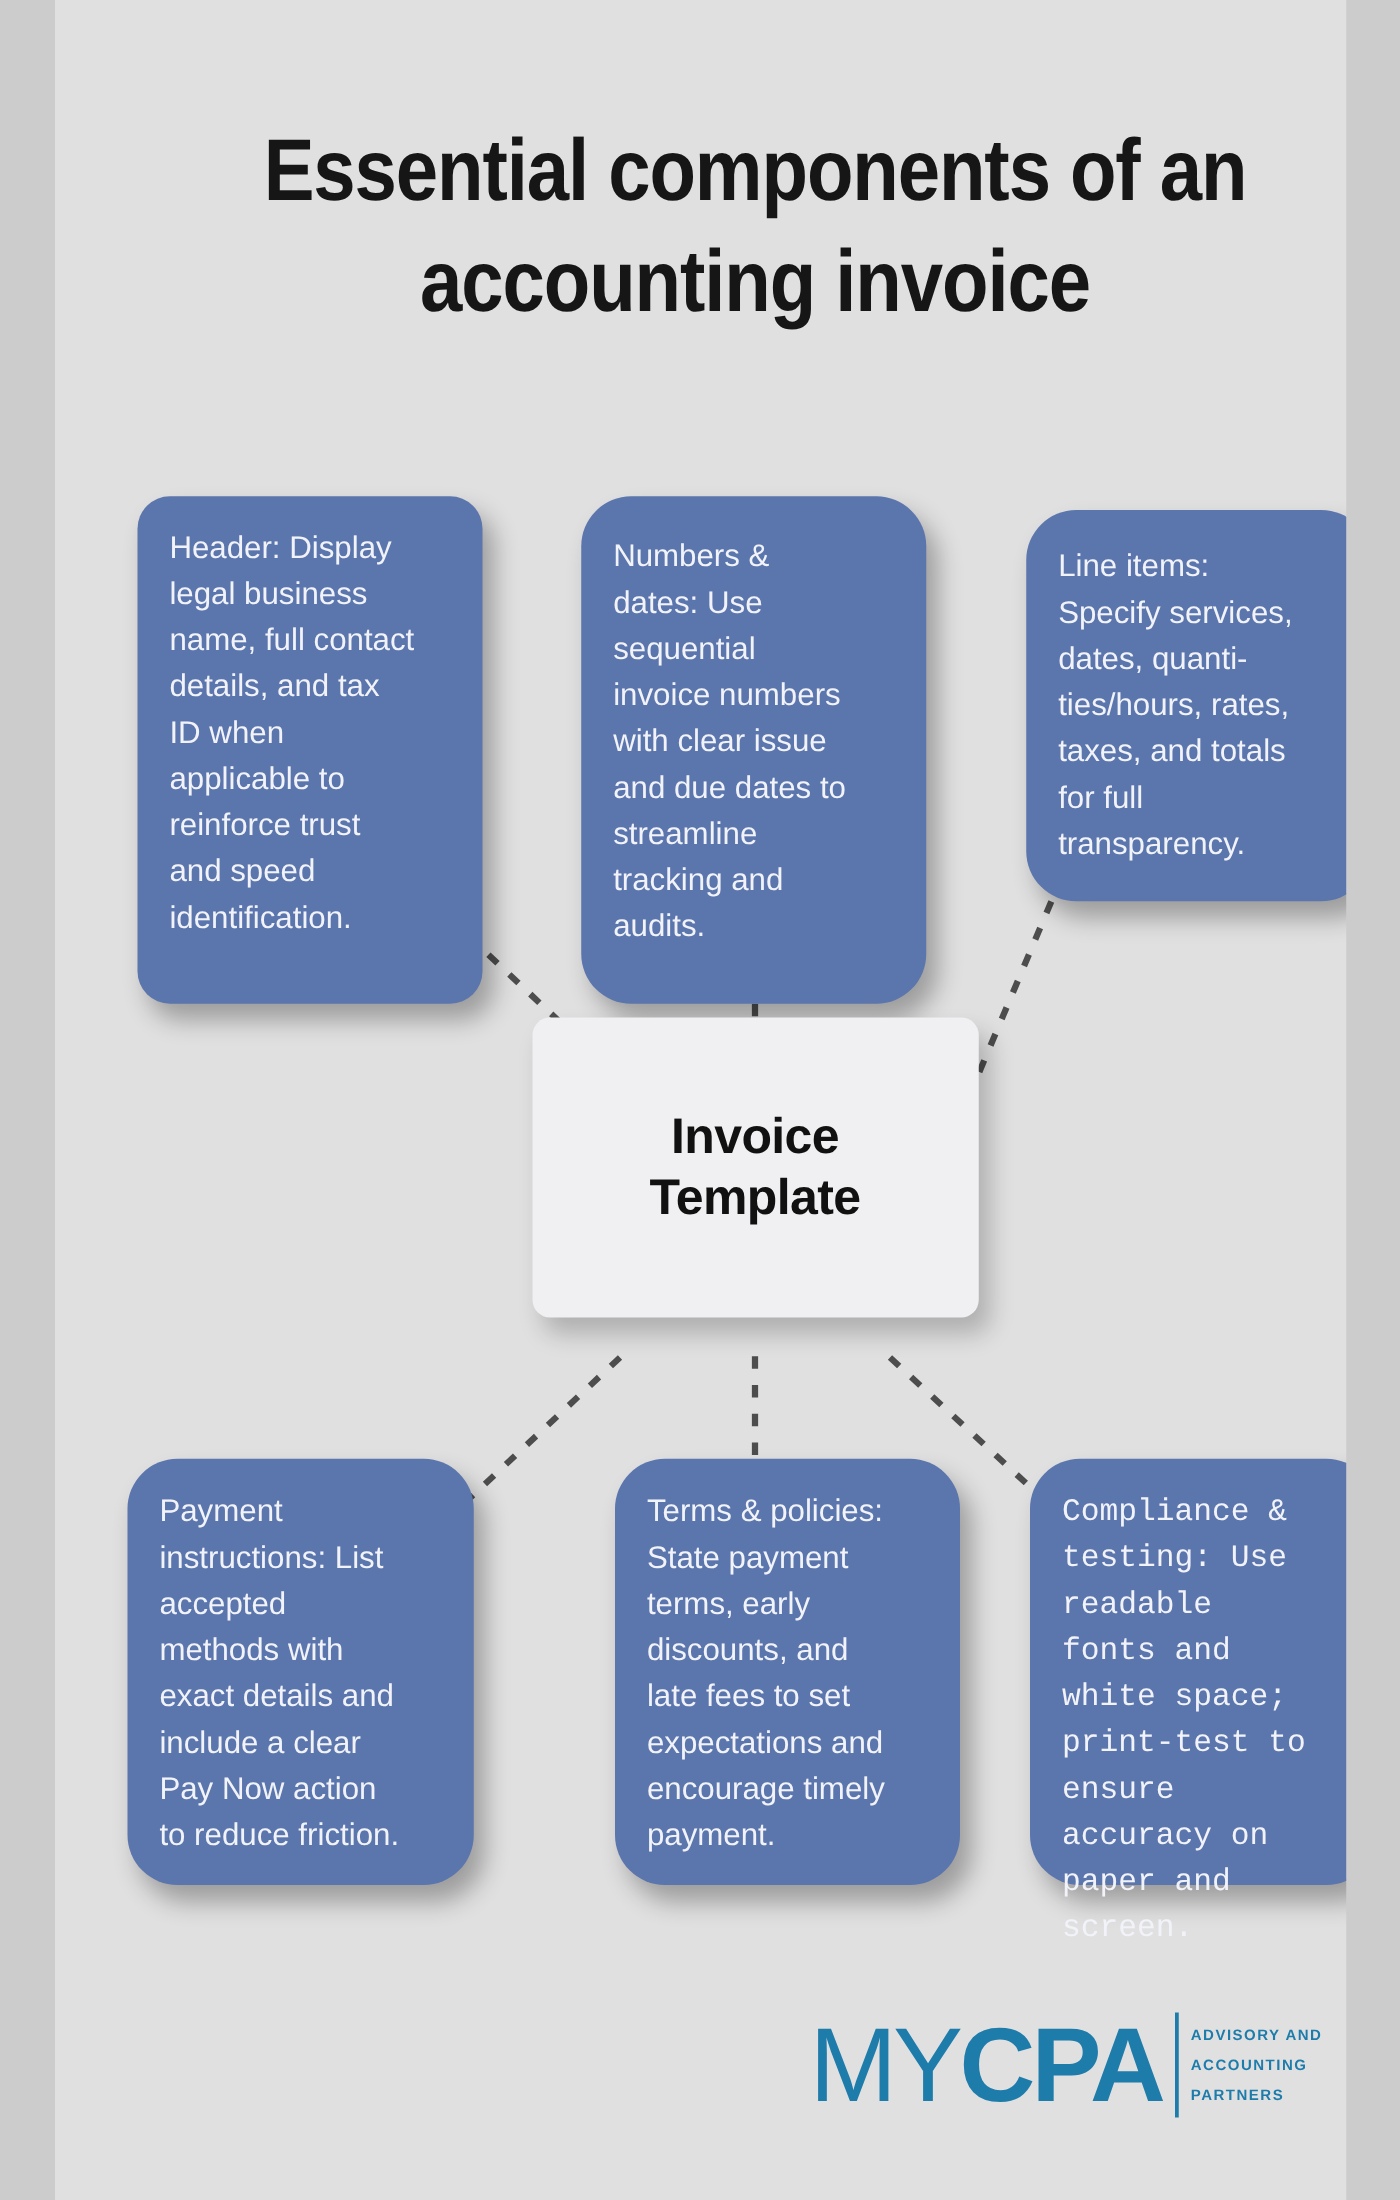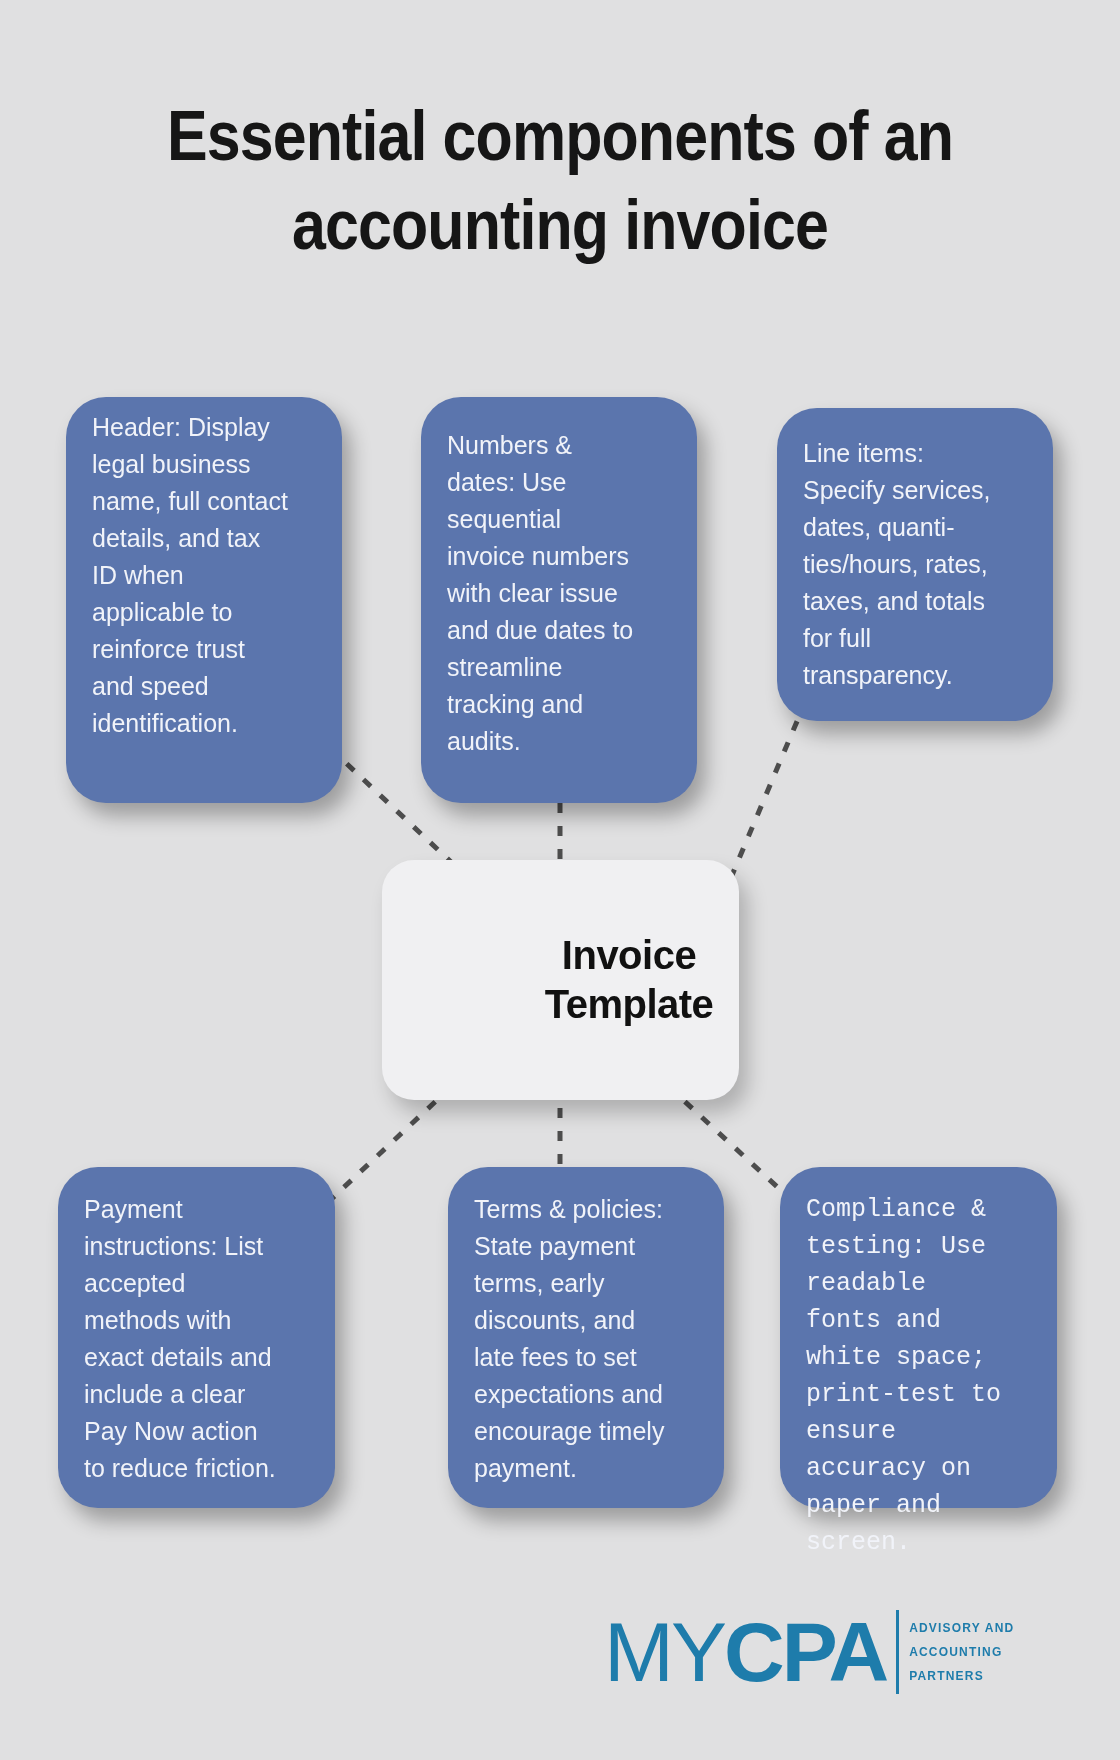--- a/index.html
+++ b/index.html
@@ -8,21 +8,21 @@
     --node-text:#f1f3f9;
     --center-fill:#f0f0f2;
     --center-text:#111111;
     --connector:#4d4d4d;
     --title-text:#161616;
     --logo-blue:#1e7cab;
   }
   html,body{margin:0;padding:0;}
   body{background:#cccccc;font-family:"Liberation Sans",sans-serif;}
   .canvas{
-    position:relative;width:1120px;height:1760px;margin:0 auto;
+    position:relative;width:1033px;height:1760px;margin:0 auto;
     background:var(--background);overflow:hidden;
   }
   .title{
     position:absolute;top:92px;left:0;width:1120px;margin:0;
     text-align:center;color:var(--title-text);
     font-size:70px;line-height:89px;font-weight:800;letter-spacing:-1px;
     transform:scaleX(0.87);transform-origin:560px 0;
   }
   .connectors{position:absolute;left:0;top:0;z-index:1;}
   .dash{
@@ -31,31 +31,31 @@
   }
   .node{
     position:absolute;z-index:2;background:var(--node-fill);
     border-radius:40px;box-shadow:9px 13px 20px rgba(0,0,0,0.30);
     box-sizing:border-box;
   }
   .node p{
     margin:0;width:198px;color:var(--node-text);
     font-size:25px;line-height:37px;font-weight:400;
   }
-  .n1{left:66px;top:397px;width:276px;height:406px;padding:12px 0 0 26px;}
+  .n1{left:66px;top:397px;width:276px;height:406px;padding:23px 0 0 26px;border-radius:26px;}
   .n2{left:421px;top:397px;width:276px;height:406px;padding:30px 0 0 26px;}
   .n3{left:777px;top:408px;width:276px;height:313px;padding:27px 0 16px 26px;}
   .n4{left:58px;top:1167px;width:277px;height:341px;padding:24px 0 0 26px;}
   .n5{left:420px;top:1167px;width:276px;height:341px;padding:24px 0 0 26px;margin-left:28px;}
   .n6{left:780px;top:1167px;width:277px;height:341px;padding:24px 0 0 26px;font-family:Liberation Mono, monospace;}
   .center{
-    position:absolute;z-index:3;left:382px;top:860px;width:357px;height:240px;
-    background:var(--center-fill);border-radius:32px;
+    position:absolute;z-index:3;left:382px;top:814px;width:357px;height:240px;
+    background:var(--center-fill);border-radius:14px;
     box-shadow:9px 13px 20px rgba(0,0,0,0.22);
-    display:flex;align-items:center;justify-content:flex-end;text-align:center;
+    display:flex;align-items:center;justify-content:center;text-align:center;
   }
   .center p{
     margin:0;width:220px;color:var(--center-text);
     font-size:40px;line-height:49px;font-weight:700;letter-spacing:-0.5px;
   }
   .logo{
     position:absolute;z-index:2;left:604px;top:1608px;
     display:flex;align-items:center;gap:10px;color:var(--logo-blue);
   }
   .wordmark{font-size:84px;line-height:88px;letter-spacing:-3px;white-space:nowrap;}

